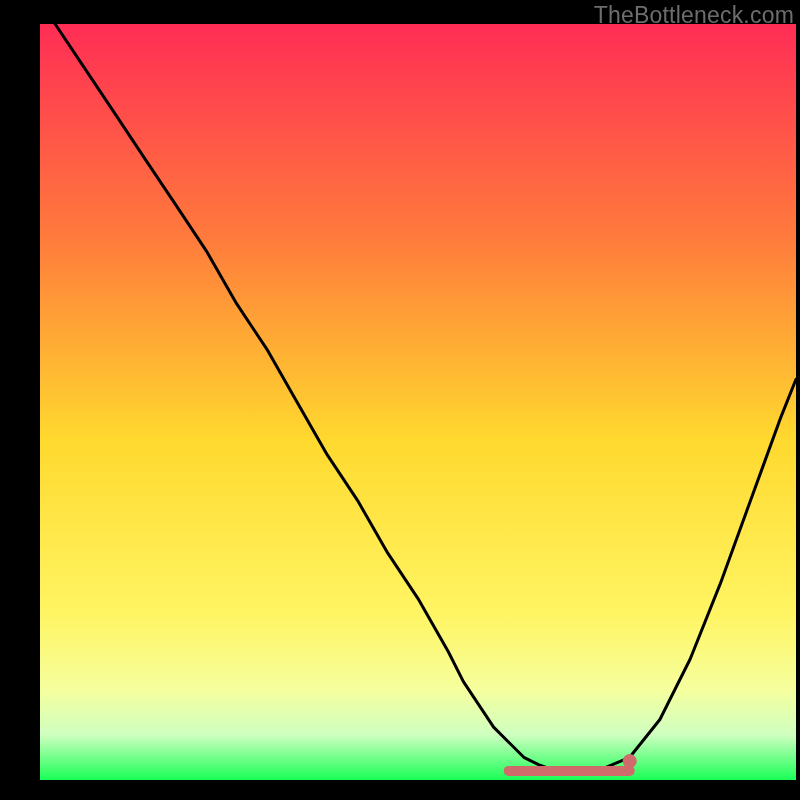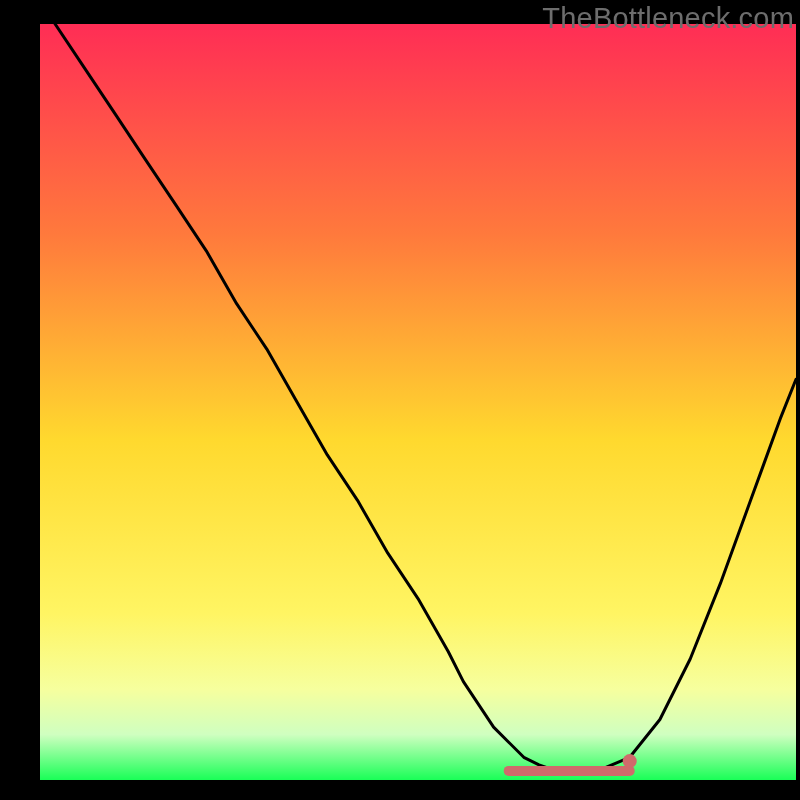--- a/index.html
+++ b/index.html
@@ -23,21 +23,21 @@
     left: 0;
     top: 0;
     width: 756px;
     height: 756px;
   }
   .watermark {
     position: absolute;
     top: 2px;
     right: 6px;
     font-family: Arial, Helvetica, sans-serif;
-    font-size: 29px;
+    font-size: 23px;
     font-weight: 500;
     color: #6d6d6d;
     letter-spacing: 0.2px;
     text-align: right;
   }
   svg { display: block; }
 </style>
 </head>
 <body>
 

